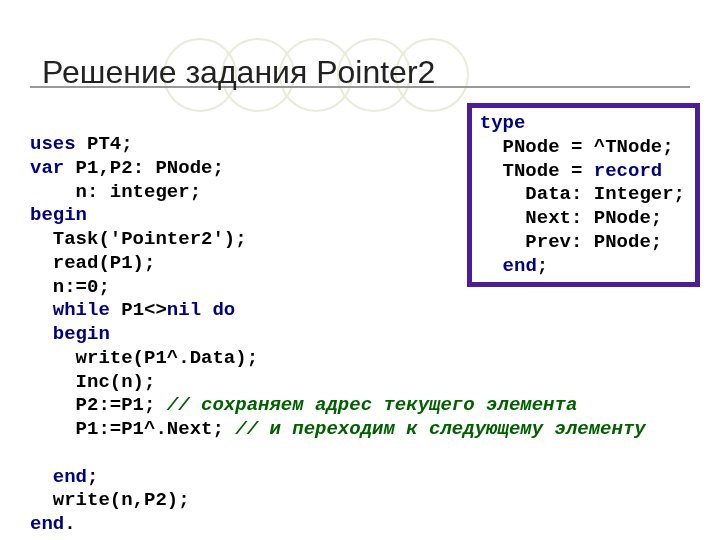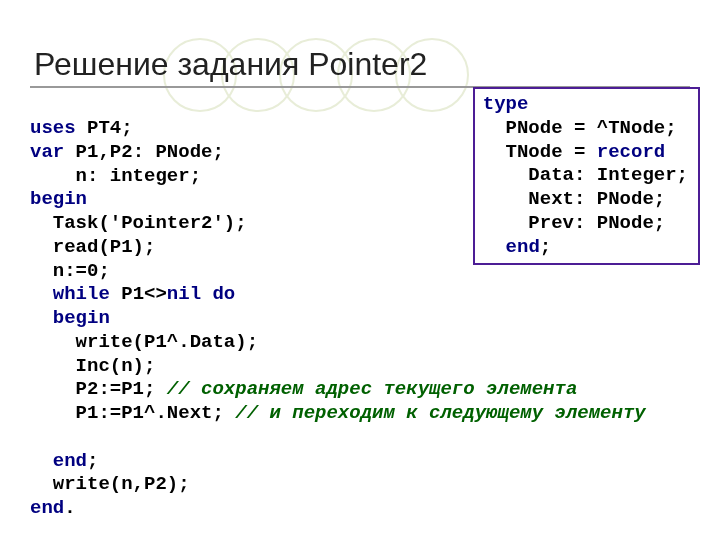--- a/index.html
+++ b/index.html
@@ -22,21 +22,21 @@
   }
   .circles svg { display: block; }
   .header-wrap {
     position: relative;
     padding: 42px 0 0 30px;
   }
   .title {
     font-size: 32px;
     font-weight: normal;
     color: #222;
-    margin: 4px;
+    margin: 12px;
     position: relative;
     z-index: 2;
   }
   .underline {
     position: absolute;
     left: 30px;
     right: 30px;
     top: 86px;
     height: 2px;
     background: #999;
@@ -52,21 +52,21 @@
     white-space: pre;
     color: #000;
     font-weight: bold;
   }
   .kw { color: #000080; font-weight: bold; }
   .cmt { color: #006000; font-style: italic; font-weight: bold; }
   .typebox {
     position: absolute;
     top: 0;
     right: 20px;
-    border: 2px solid #4c1d95;
+    border: 5px solid #4c1d95;
     padding: 4px 10px 4px 8px;
     font-family: "Courier New", Courier, monospace;
     font-size: 19px;
     line-height: 1.25;
     white-space: pre;
     font-weight: bold;
     background: #fff;
   }
 </style>
 </head>

